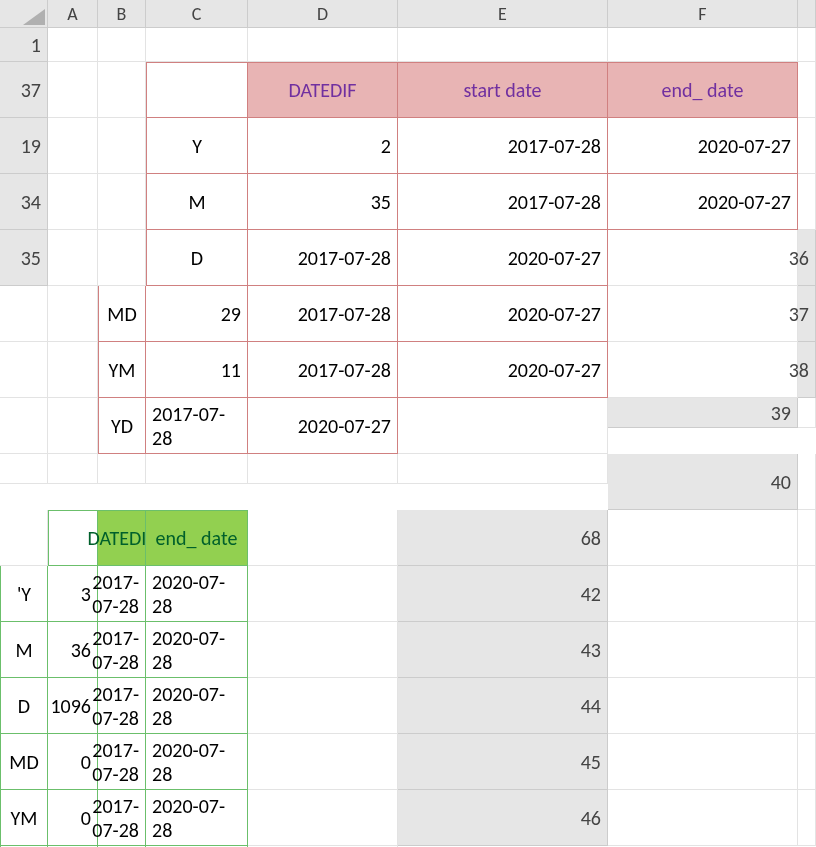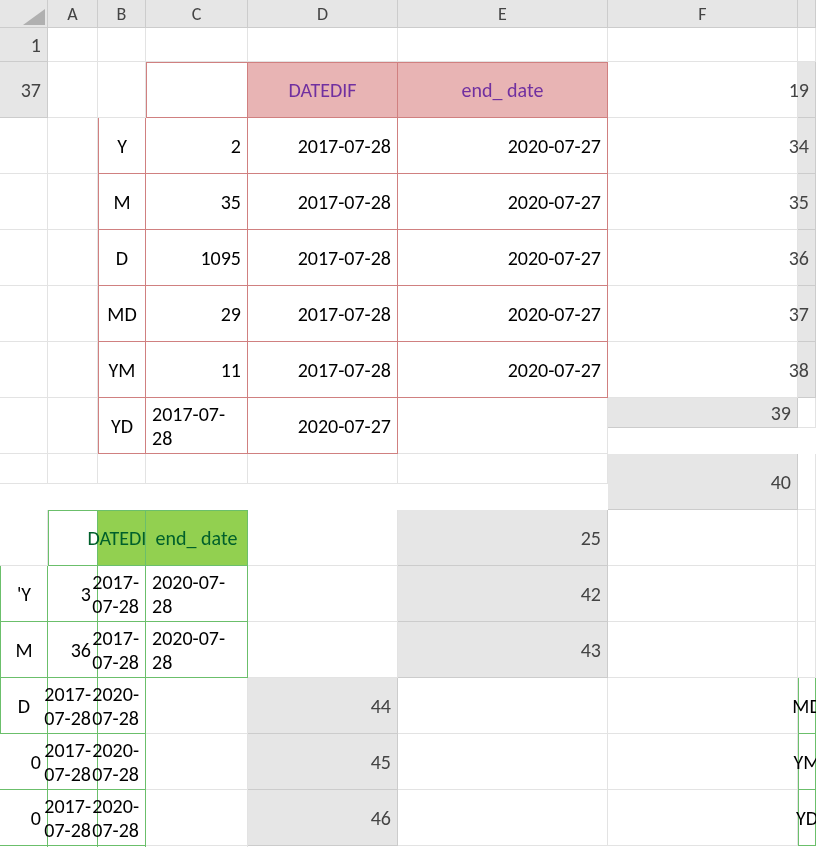--- a/index.html
+++ b/index.html
@@ -112,20 +112,21 @@
   <div class="cell r1" style="height:34px"></div>
   <div class="cell r1" style="height:34px"></div>
   <div class="cell r1" style="height:34px"></div>
   <div class="cell r1" style="height:34px"></div>
 
   <div class="rhdr" style="height:56px">37</div>
   <div class="cell"></div>
   <div class="cell"></div>
   <div class="cell ctr red-bt red-bl red-bb red-br"></div>
   <div class="cell hdr-red red-bt red-bb red-br">DATEDIF</div>
+  <div class="cell hdr-red red-bt red-bb red-br">start date</div>
   <div class="cell hdr-red red-bt red-bb red-br">end_ date</div>
   <div class="cell"></div>
 
   <div class="rhdr" style="height:56px">19</div>
   <div class="cell"></div>
   <div class="cell"></div>
   <div class="cell ctr red-bl red-bb red-br">Y</div>
   <div class="cell rgt red-bb red-br">2</div>
   <div class="cell rgt red-bb red-br">2017-07-28</div>
   <div class="cell rgt red-bb red-br">2020-07-27</div>
@@ -137,21 +138,20 @@
   <div class="cell ctr red-bl red-bb red-br">M</div>
   <div class="cell rgt red-bb red-br">35</div>
   <div class="cell rgt red-bb red-br">2017-07-28</div>
   <div class="cell rgt red-bb red-br">2020-07-27</div>
   <div class="cell"></div>
 
   <div class="rhdr" style="height:56px">35</div>
   <div class="cell"></div>
   <div class="cell"></div>
   <div class="cell ctr red-bl red-bb red-br">D</div>
-  <div class="cell rgt red-bb red-br">1095</div>
   <div class="cell rgt red-bb red-br">2017-07-28</div>
   <div class="cell rgt red-bb red-br">2020-07-27</div>
   <div class="cell"></div>
 
   <div class="rhdr" style="height:56px">36</div>
   <div class="cell"></div>
   <div class="cell"></div>
   <div class="cell ctr red-bl red-bb red-br">MD</div>
   <div class="cell rgt red-bb red-br">29</div>
   <div class="cell rgt red-bb red-br">2017-07-28</div>
@@ -185,21 +185,21 @@
   <div class="cell r39" style="height:30px"></div>
 
   <div class="rhdr" style="height:56px">40</div>
   <div class="cell"></div>
   <div class="cell"></div>
   <div class="cell ctr grn-bt grn-bl grn-bb grn-br"></div>
   <div class="cell hdr-grn grn-bt grn-bb grn-br">DATEDIF</div>
   <div class="cell hdr-grn grn-bt grn-bb grn-br">end_ date</div>
   <div class="cell"></div>
 
-  <div class="rhdr" style="height:56px">25</div>
+  <div class="rhdr" style="height:56px">68</div>
   <div class="cell"></div>
   <div class="cell"></div>
   <div class="cell ctr grn-bl grn-bb grn-br">'Y</div>
   <div class="cell rgt grn-bb grn-br">3</div>
   <div class="cell rgt grn-bb grn-br">2017-07-28</div>
   <div class="cell rgt grn-bb grn-br">2020-07-28</div>
   <div class="cell"></div>
 
   <div class="rhdr" style="height:56px">42</div>
   <div class="cell"></div>
@@ -207,20 +207,21 @@
   <div class="cell ctr grn-bl grn-bb grn-br">M</div>
   <div class="cell rgt grn-bb grn-br">36</div>
   <div class="cell rgt grn-bb grn-br">2017-07-28</div>
   <div class="cell rgt grn-bb grn-br">2020-07-28</div>
   <div class="cell"></div>
 
   <div class="rhdr" style="height:56px">43</div>
   <div class="cell"></div>
   <div class="cell"></div>
   <div class="cell ctr grn-bl grn-bb grn-br">D</div>
+  <div class="cell rgt grn-bb grn-br">1096</div>
   <div class="cell rgt grn-bb grn-br">2017-07-28</div>
   <div class="cell rgt grn-bb grn-br">2020-07-28</div>
   <div class="cell"></div>
 
   <div class="rhdr" style="height:56px">44</div>
   <div class="cell"></div>
   <div class="cell"></div>
   <div class="cell ctr grn-bl grn-bb grn-br">MD</div>
   <div class="cell rgt grn-bb grn-br">0</div>
   <div class="cell rgt grn-bb grn-br">2017-07-28</div>

